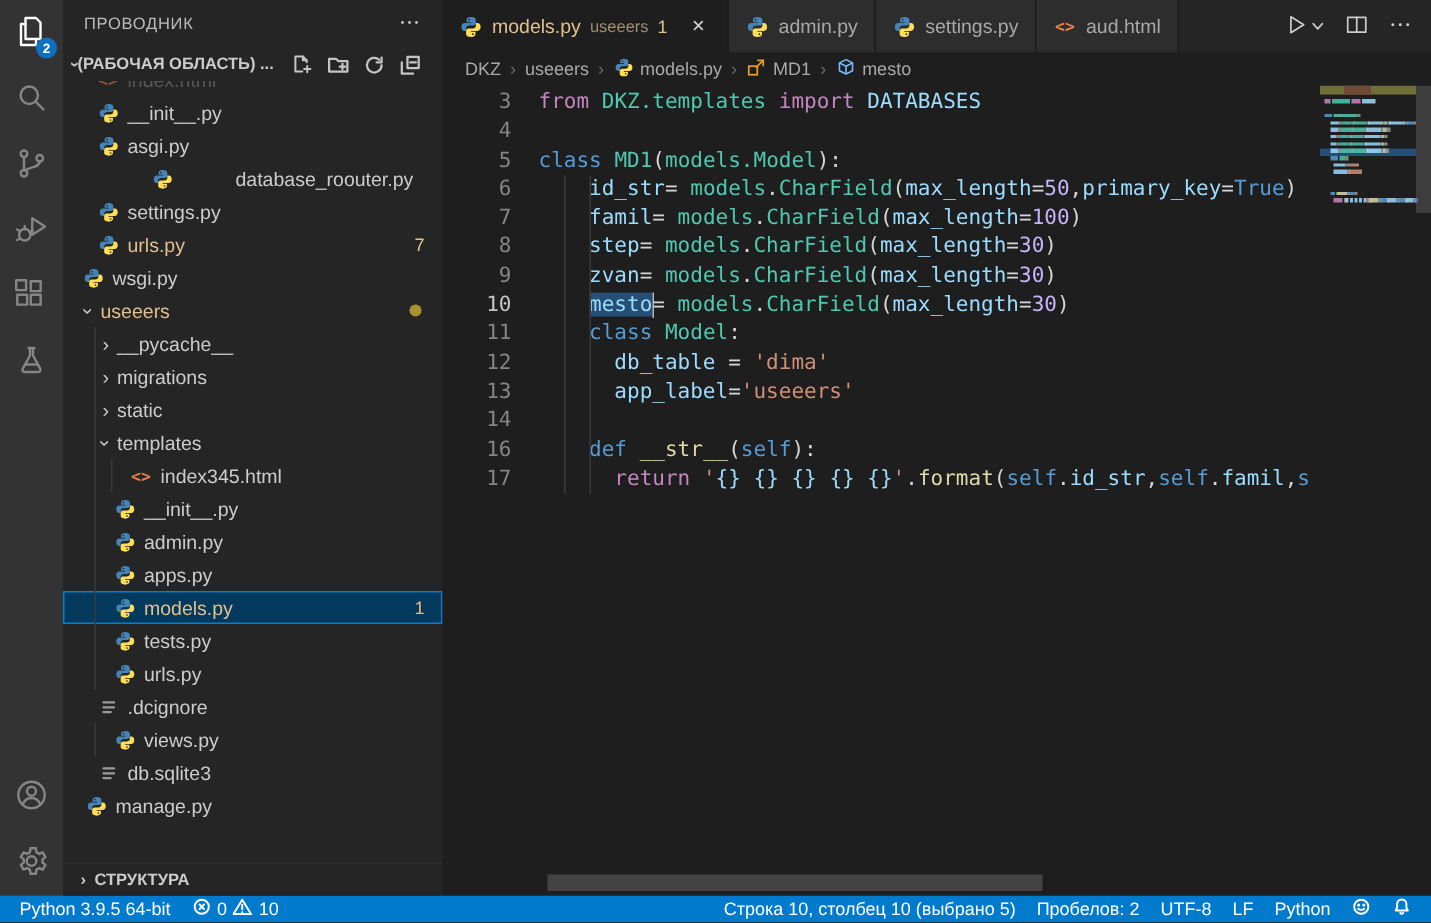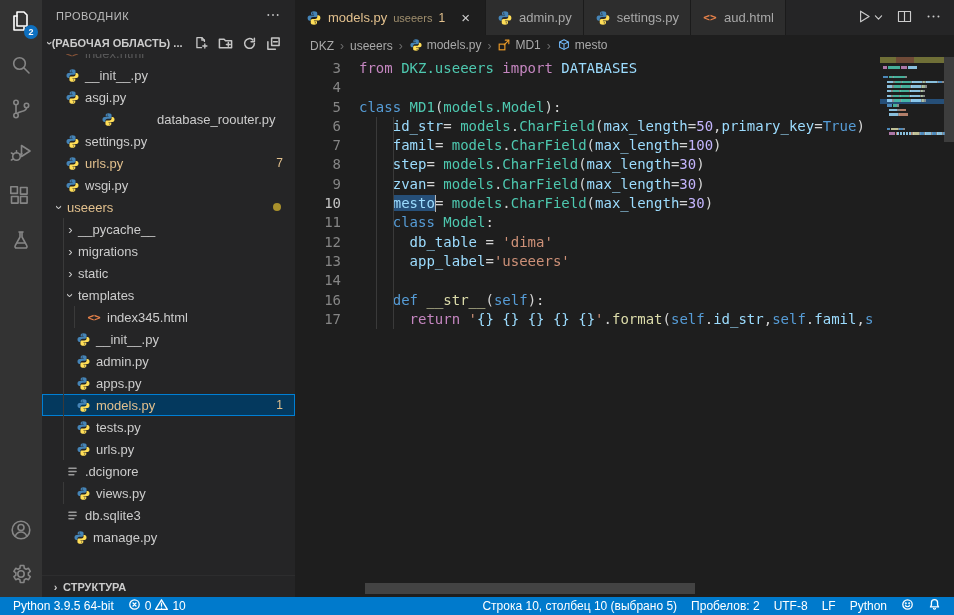--- a/index.html
+++ b/index.html
@@ -62,21 +62,21 @@
   .tab-label.mod{color:#e2c08d}
   .tab-desc{font-size:11px;color:#a08f6e}
   .tab-badge{color:#e2c08d;font-size:12px}
   .tab-close{margin-left:6px;color:#cfcfcf;font-size:15px;width:17px;text-align:center;cursor:pointer;border-radius:3px}
   .tab-actions{margin-left:auto;display:flex;align-items:center;gap:12px;padding:0 12px;color:#ccc}
   .tab-actions svg{width:17px;height:17px}
   .tab-actions .small svg{width:11px;height:11px}
   .act{display:flex;align-items:center;cursor:pointer}
   .breadcrumbs{height:22px;display:flex;align-items:center;padding:0 15px;font-size:12px;color:#a9a9a9;gap:6px;
                background:#1e1e1e;flex-shrink:0}
-  .bc-item{display:flex;align-items:flex-start;gap:4px;cursor:pointer}
+  .bc-item{display:flex;align-items:center;gap:4px;cursor:pointer}
   .bc-item svg{width:14px;height:14px}
   .bc-sep{color:#6c6c6c}
 
   
   .editor-main{flex:1;position:relative;background:#1e1e1e;overflow:hidden}
   .code{position:absolute;inset:0;font-family:"DejaVu Sans Mono",monospace;font-size:14px;padding-top:2px}
   .code-line{height:19.3px;line-height:19.3px;white-space:pre;position:relative}
   .ln{display:inline-block;width:46px;text-align:right;color:#858585;margin-right:18px}
   .ln.cur{color:#c6c6c6}
   .guide{position:absolute;top:0;bottom:0;width:1px;background:#3a3a3a}
@@ -262,21 +262,21 @@
             <span class="findent"></span>
             <span class="ficon">
               <svg viewBox="0 0 24 24">
                 <path fill="#4584b6" d="M11.9 2c-2.8 0-4.4 1.2-4.4 3v2.2h4.6v.9H5.6C3.6 8.1 2.4 9.7 2.4 12c0 2.4 1.2 4 3.2 4h1.5v-2.4c0-1.9 1.6-3 3.4-3h4c1.4 0 2.4-1.1 2.4-2.5V5c0-1.8-1.6-3-5-3zm-1.8 1.9a.9.9 0 1 1 0 1.8.9.9 0 0 1 0-1.8z"></path>
                 <path fill="#ffde57" d="M12.1 22c2.8 0 4.4-1.2 4.4-3v-2.2h-4.6v-.9h6.5c2 0 3.2-1.6 3.2-3.9 0-2.4-1.2-4-3.2-4h-1.5v2.4c0 1.9-1.6 3-3.4 3h-4c-1.4 0-2.4 1.1-2.4 2.5V19c0 1.8 1.6 3 5 3zm1.8-1.9a.9.9 0 1 1 0-1.8.9.9 0 0 1 0 1.8z"></path>
               </svg>
             </span>
             <span class="label">urls.py</span>
             <span class="badge">7</span>
           </div>
-          <div class="row lvl0" style="padding-left: 10px;">
+          <div class="row lvl0" style="">
             <span class="findent"></span>
             <span class="ficon">
               <svg viewBox="0 0 24 24">
                 <path fill="#4584b6" d="M11.9 2c-2.8 0-4.4 1.2-4.4 3v2.2h4.6v.9H5.6C3.6 8.1 2.4 9.7 2.4 12c0 2.4 1.2 4 3.2 4h1.5v-2.4c0-1.9 1.6-3 3.4-3h4c1.4 0 2.4-1.1 2.4-2.5V5c0-1.8-1.6-3-5-3zm-1.8 1.9a.9.9 0 1 1 0 1.8.9.9 0 0 1 0-1.8z"></path>
                 <path fill="#ffde57" d="M12.1 22c2.8 0 4.4-1.2 4.4-3v-2.2h-4.6v-.9h6.5c2 0 3.2-1.6 3.2-3.9 0-2.4-1.2-4-3.2-4h-1.5v2.4c0 1.9-1.6 3-3.4 3h-4c-1.4 0-2.4 1.1-2.4 2.5V19c0 1.8 1.6 3 5 3zm1.8-1.9a.9.9 0 1 1 0-1.8.9.9 0 0 1 0 1.8z"></path>
               </svg>
             </span>
             <span class="label">wsgi.py</span>
           </div>
           <div class="row lvl0 mod" style="padding-left: 10px;">
@@ -389,21 +389,21 @@
           </div>
           <div class="row lvl0" style="padding-left: 10px;">
             <span class="findent"></span>
             <span class="ficon">
               <svg viewBox="0 0 16 16" fill="none" stroke="currentColor" stroke-width="1.6" stroke-linecap="round" stroke-linejoin="round">
                 <path d="M4.2 4.6h7.6M4.2 8h7.6M4.2 11.4h5.2"></path>
               </svg>
             </span>
             <span class="label">db.sqlite3</span>
           </div>
-          <div class="row lvl0" style="padding-left: 18px;">
+          <div class="row lvl0" style="padding-left: 2px;">
             <span class="findent"></span>
             <span class="ficon">
               <svg viewBox="0 0 24 24">
                 <path fill="#4584b6" d="M11.9 2c-2.8 0-4.4 1.2-4.4 3v2.2h4.6v.9H5.6C3.6 8.1 2.4 9.7 2.4 12c0 2.4 1.2 4 3.2 4h1.5v-2.4c0-1.9 1.6-3 3.4-3h4c1.4 0 2.4-1.1 2.4-2.5V5c0-1.8-1.6-3-5-3zm-1.8 1.9a.9.9 0 1 1 0 1.8.9.9 0 0 1 0-1.8z"></path>
                 <path fill="#ffde57" d="M12.1 22c2.8 0 4.4-1.2 4.4-3v-2.2h-4.6v-.9h6.5c2 0 3.2-1.6 3.2-3.9 0-2.4-1.2-4-3.2-4h-1.5v2.4c0 1.9-1.6 3-3.4 3h-4c-1.4 0-2.4 1.1-2.4 2.5V19c0 1.8 1.6 3 5 3zm1.8-1.9a.9.9 0 1 1 0-1.8.9.9 0 0 1 0 1.8z"></path>
               </svg>
             </span>
             <span class="label">manage.py</span>
           </div>
         </div>
@@ -506,21 +506,21 @@
           <span class="bc-item">
             <span><svg viewBox="0 0 16 16" fill="none" stroke="#75beff" stroke-width="1.2" stroke-linejoin="round">
                 <path d="M8 2l5 2.5v6L8 13 3 10.5v-6z"></path>
                 <path d="M3 4.5L8 7l5-2.5M8 7v6"></path>
               </svg></span>
             <span>mesto</span>
           </span>
         </div>
       <div class="editor-main" id="editor-main">
         <div class="code" id="code">
-            <div class="code-line"><span class="ln">3</span><span class="tk-kp">from</span><span class="tk-p"> </span><span class="tk-ty">DKZ.useeers</span><span class="tk-p"> </span><span class="tk-kp">import</span><span class="tk-p"> </span><span class="tk-v">DATABASES</span></div>
+            <div class="code-line"><span class="ln">3</span><span class="tk-kp">from</span><span class="tk-p"> </span><span class="tk-ty">DKZ.templates</span><span class="tk-p"> </span><span class="tk-kp">import</span><span class="tk-p"> </span><span class="tk-v">DATABASES</span></div>
             <div class="code-line"><span class="ln">4</span></div>
             <div class="code-line"><span class="ln">5</span><span class="tk-k">class</span><span class="tk-p"> </span><span class="tk-ty">MD1</span><span class="tk-p">(</span><span class="tk-ty">models.Model</span><span class="tk-p">):</span></div>
             <div class="code-line"><span class="ln">6</span><span class="guide" style="left: 80.86px;"></span><span class="guide" style="left: 97.72px;"></span><span class="tk-p">    </span><span class="tk-v">id_str</span><span class="tk-p">= </span><span class="tk-ty">models</span><span class="tk-p">.</span><span class="tk-ty">CharField</span><span class="tk-p">(</span><span class="tk-v">max_length</span><span class="tk-p">=</span><span class="tk-nu">50</span><span class="tk-p">,</span><span class="tk-v">primary_key</span><span class="tk-p">=</span><span class="tk-k">True</span><span class="tk-p">)</span></div>
             <div class="code-line"><span class="ln">7</span><span class="guide" style="left: 80.86px;"></span><span class="guide" style="left: 97.72px;"></span><span class="tk-p">    </span><span class="tk-v">famil</span><span class="tk-p">= </span><span class="tk-ty">models</span><span class="tk-p">.</span><span class="tk-ty">CharField</span><span class="tk-p">(</span><span class="tk-v">max_length</span><span class="tk-p">=</span><span class="tk-nu">100</span><span class="tk-p">)</span></div>
             <div class="code-line"><span class="ln">8</span><span class="guide" style="left: 80.86px;"></span><span class="guide" style="left: 97.72px;"></span><span class="tk-p">    </span><span class="tk-v">step</span><span class="tk-p">= </span><span class="tk-ty">models</span><span class="tk-p">.</span><span class="tk-ty">CharField</span><span class="tk-p">(</span><span class="tk-v">max_length</span><span class="tk-p">=</span><span class="tk-nu">30</span><span class="tk-p">)</span></div>
             <div class="code-line"><span class="ln">9</span><span class="guide" style="left: 80.86px;"></span><span class="guide" style="left: 97.72px;"></span><span class="tk-p">    </span><span class="tk-v">zvan</span><span class="tk-p">= </span><span class="tk-ty">models</span><span class="tk-p">.</span><span class="tk-ty">CharField</span><span class="tk-p">(</span><span class="tk-v">max_length</span><span class="tk-p">=</span><span class="tk-nu">30</span><span class="tk-p">)</span></div>
             <div class="code-line"><span class="ln cur">10</span><span class="guide" style="left: 80.86px;"></span><span class="guide" style="left: 97.72px;"></span><span class="tk-p">    </span><span class="tk-v sel">mesto</span><span class="tk-p">= </span><span class="tk-ty">models</span><span class="tk-p">.</span><span class="tk-ty">CharField</span><span class="tk-p">(</span><span class="tk-v">max_length</span><span class="tk-p">=</span><span class="tk-nu">30</span><span class="tk-p">)</span></div>
             <div class="code-line"><span class="ln">11</span><span class="guide" style="left: 80.86px;"></span><span class="guide" style="left: 97.72px;"></span><span class="tk-p">    </span><span class="tk-k">class</span><span class="tk-p"> </span><span class="tk-ty">Model</span><span class="tk-p">:</span></div>
             <div class="code-line"><span class="ln">12</span><span class="guide" style="left: 80.86px;"></span><span class="guide" style="left: 97.72px;"></span><span class="tk-p">      </span><span class="tk-v">db_table</span><span class="tk-p"> = </span><span class="tk-s">'dima'</span></div>
             <div class="code-line"><span class="ln">13</span><span class="guide" style="left: 80.86px;"></span><span class="guide" style="left: 97.72px;"></span><span class="tk-p">      </span><span class="tk-v">app_label</span><span class="tk-p">=</span><span class="tk-s">'useeers'</span></div>

